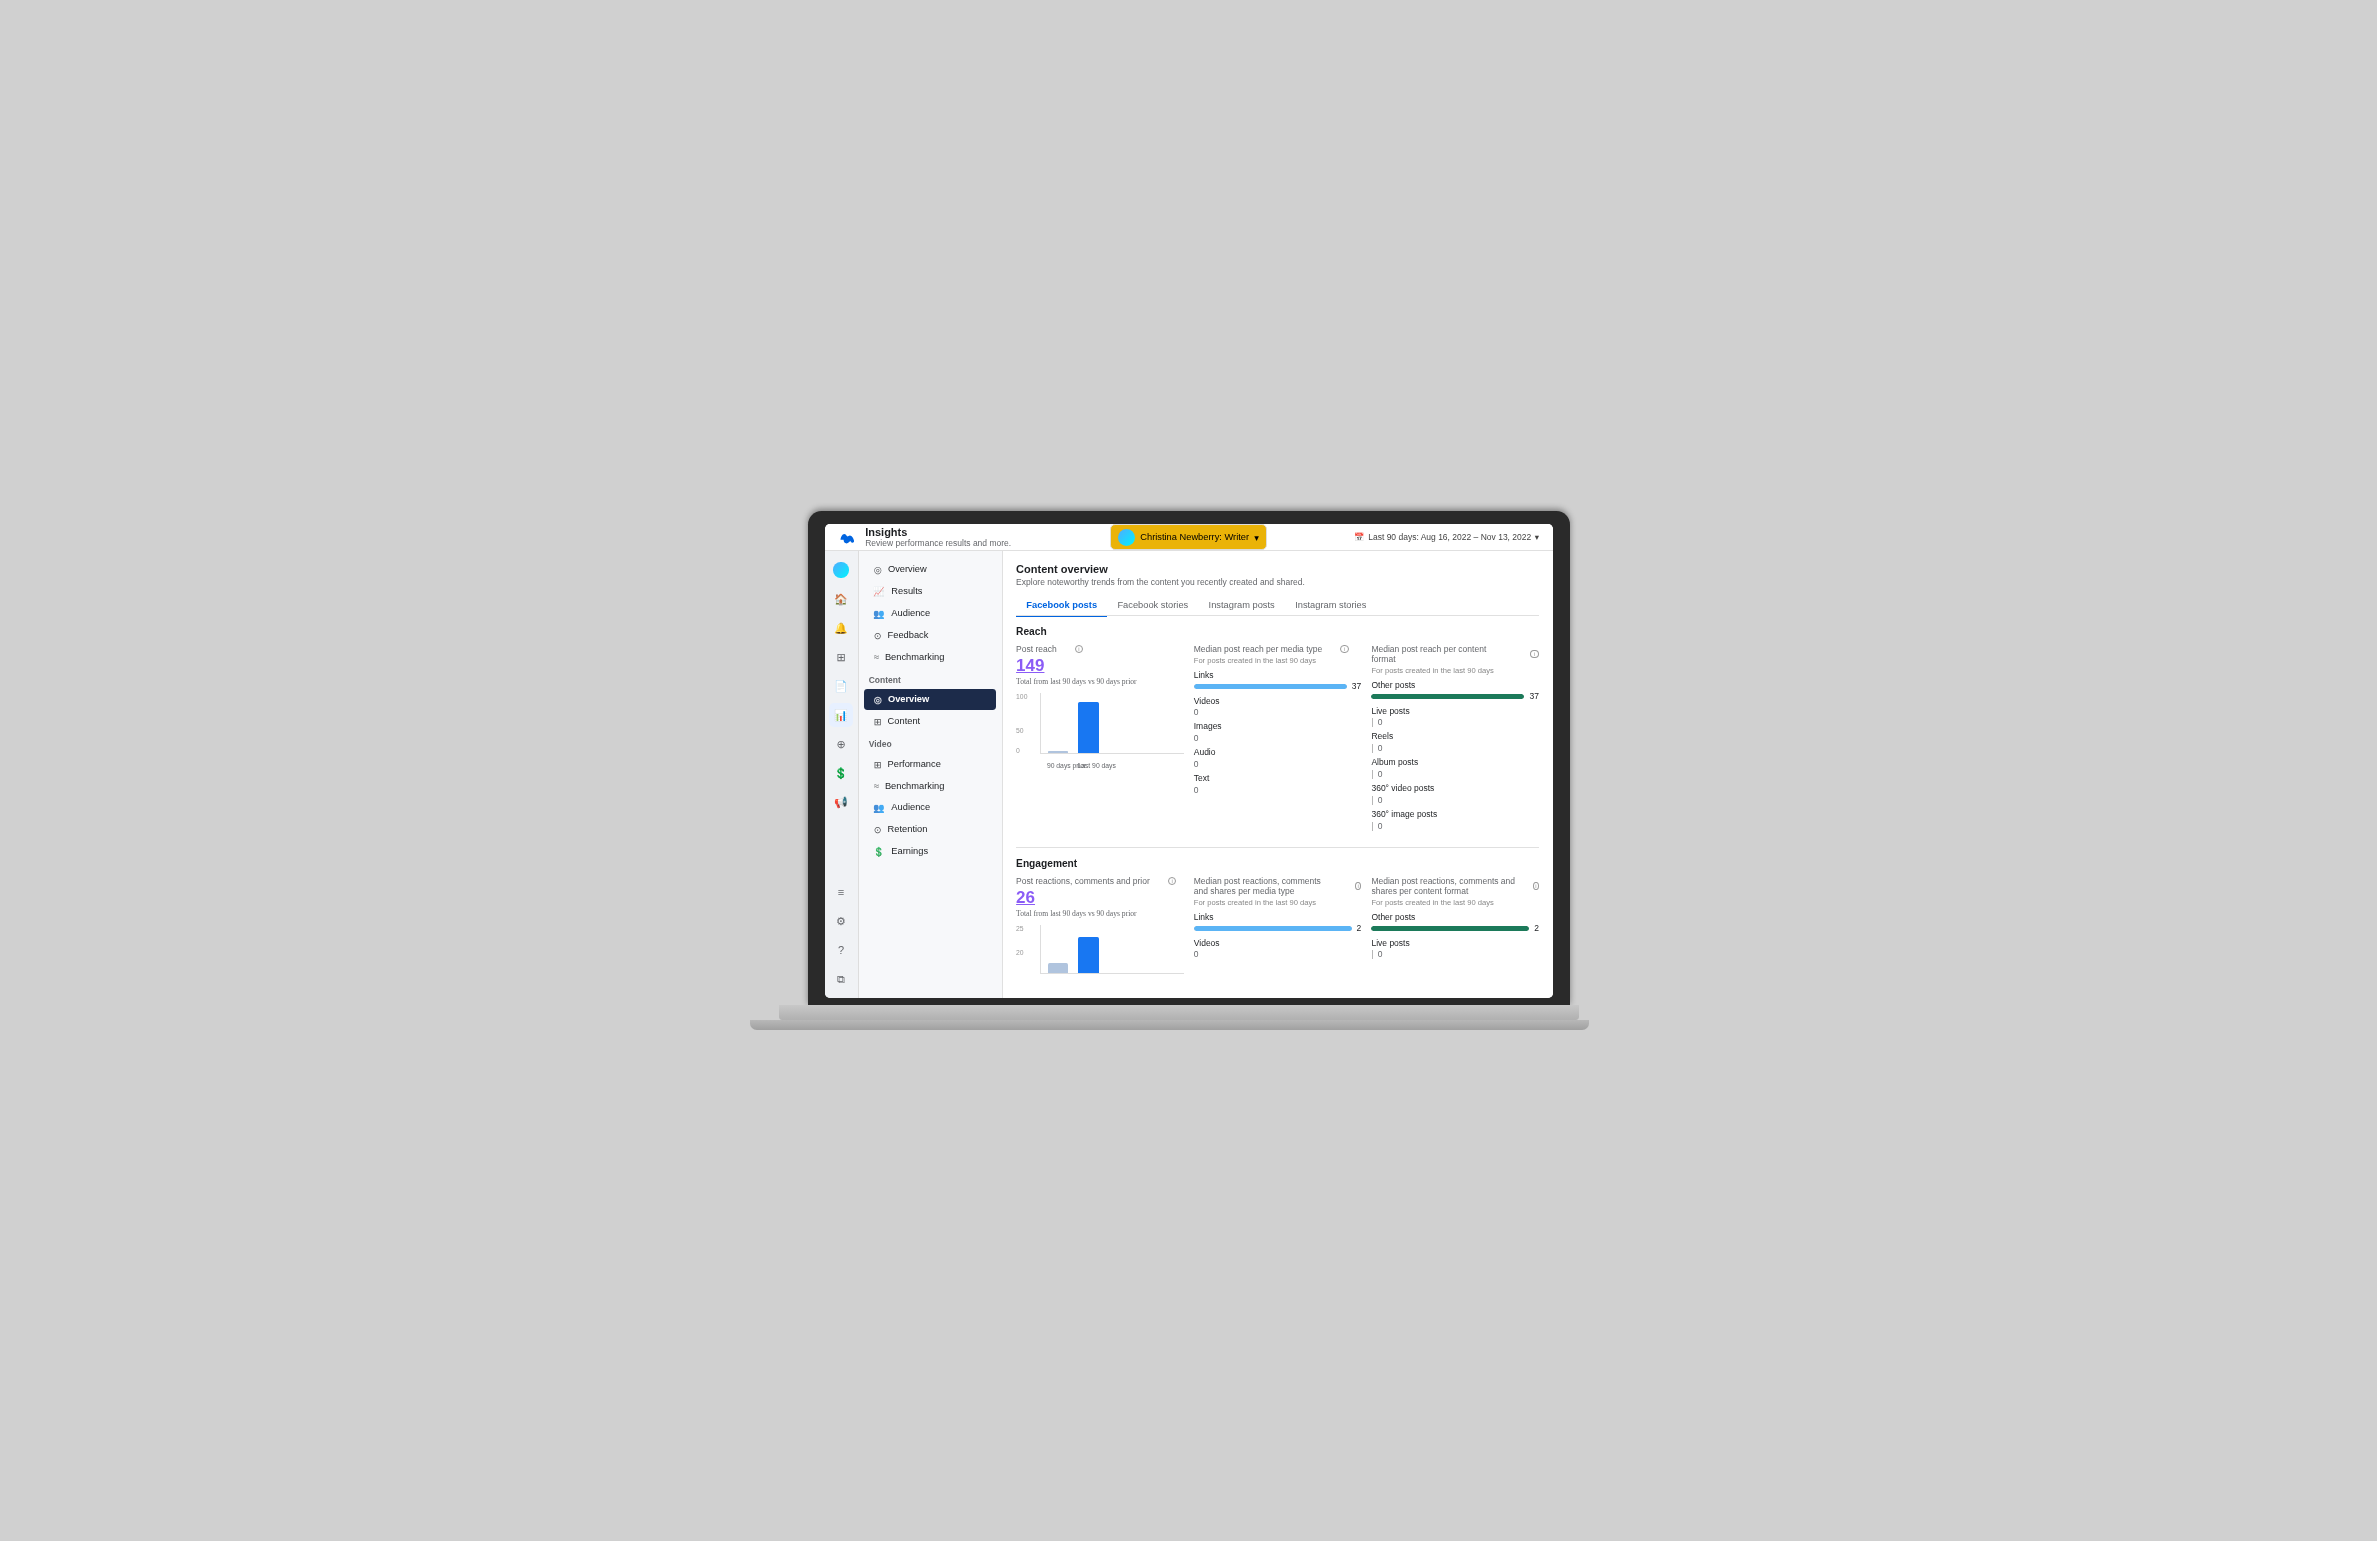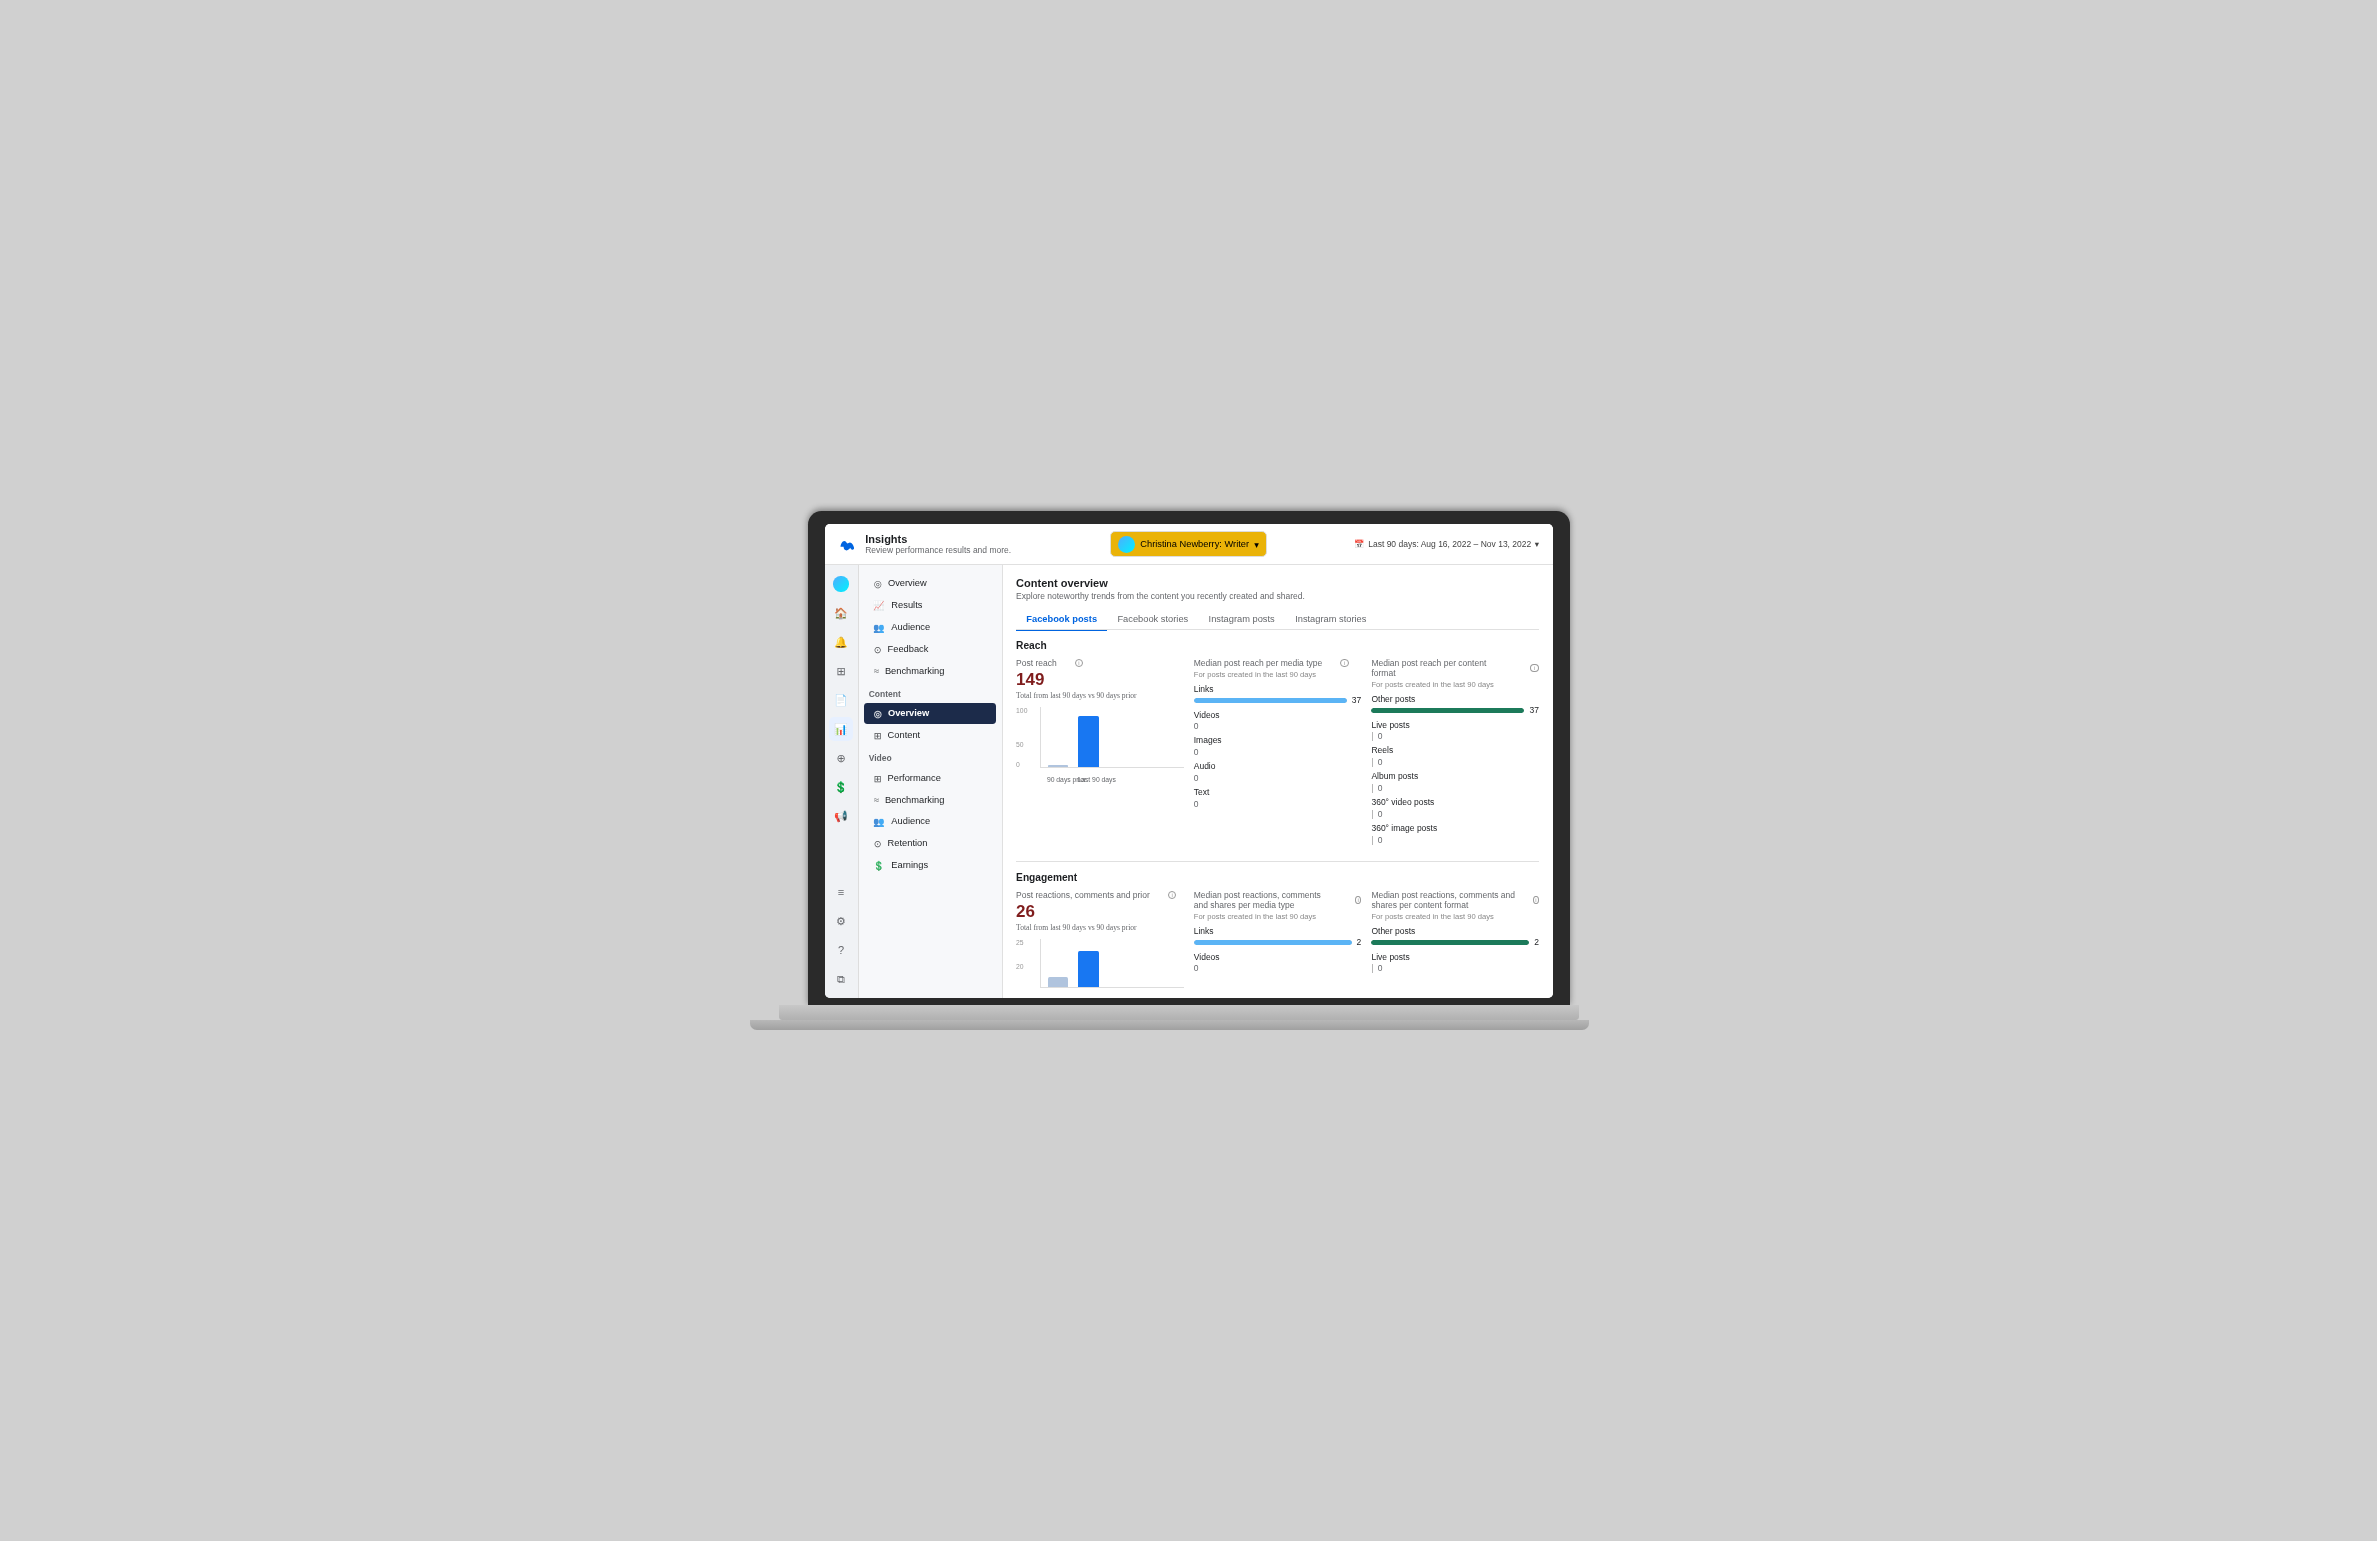--- a/index.html
+++ b/index.html
@@ -62,21 +62,21 @@
       flex-direction: column;
       height: 100%;
     }
 
     .top-bar {
       background: #fff;
       border-bottom: 0.8px solid #e0e0e0;
       display: flex;
       align-items: center;
       padding: 0 13.6px;
-      height: 41px;
+      height: 27px;
       flex-shrink: 0;
       gap: 24px;
     }
 
     .top-bar-left {
       display: flex;
       align-items: center;
       gap: 8.5px;
       flex: 1;
     }
@@ -270,22 +270,23 @@
 
     .metric-sublabel {
       font-size: 7.6px;
       color: #888;
       margin-bottom: 5.1px;
     }
 
     .metric-value {
       font-size: 17px;
       font-weight: 700;
-      color: #7f1d1d;
+      color: #8b5cf6;
       margin-bottom: 1.7px;
+      text-decoration: underline;
     }
 
     .metric-note {
       font-size: 7.6px;
       color: #65676b;
       font-family: Liberation Serif, serif;
     }
 
     
     .hbar-item {

